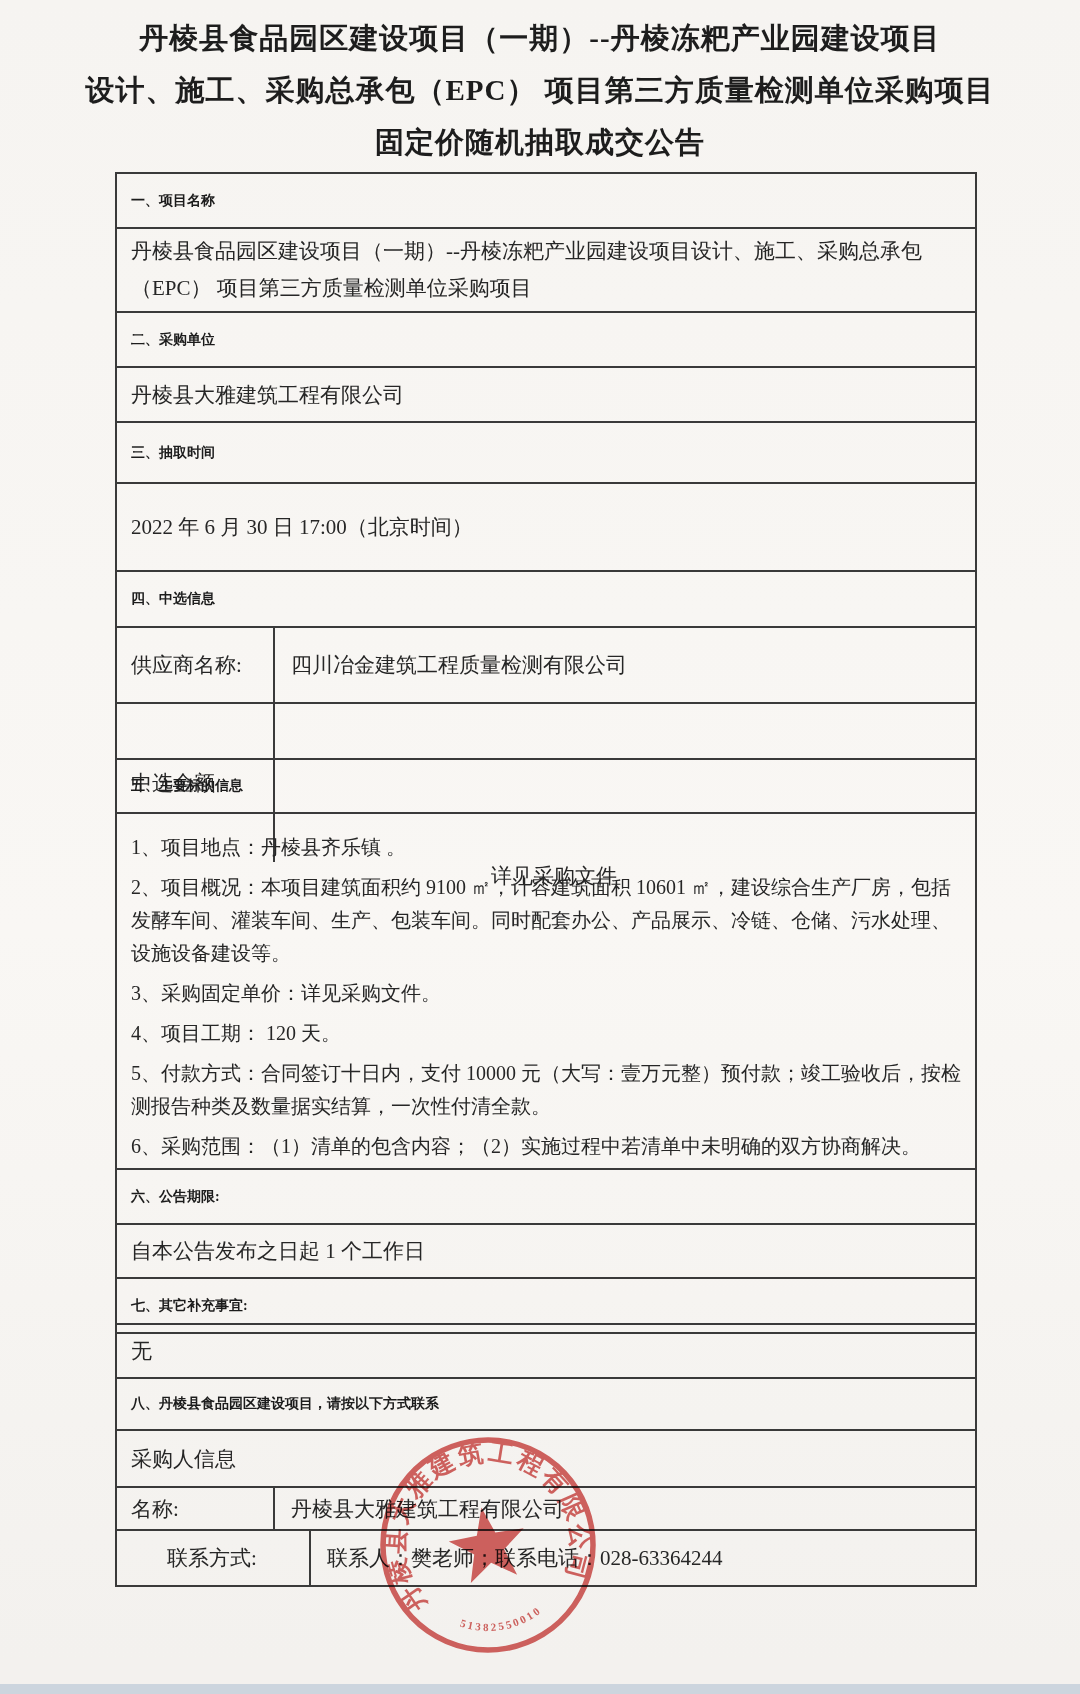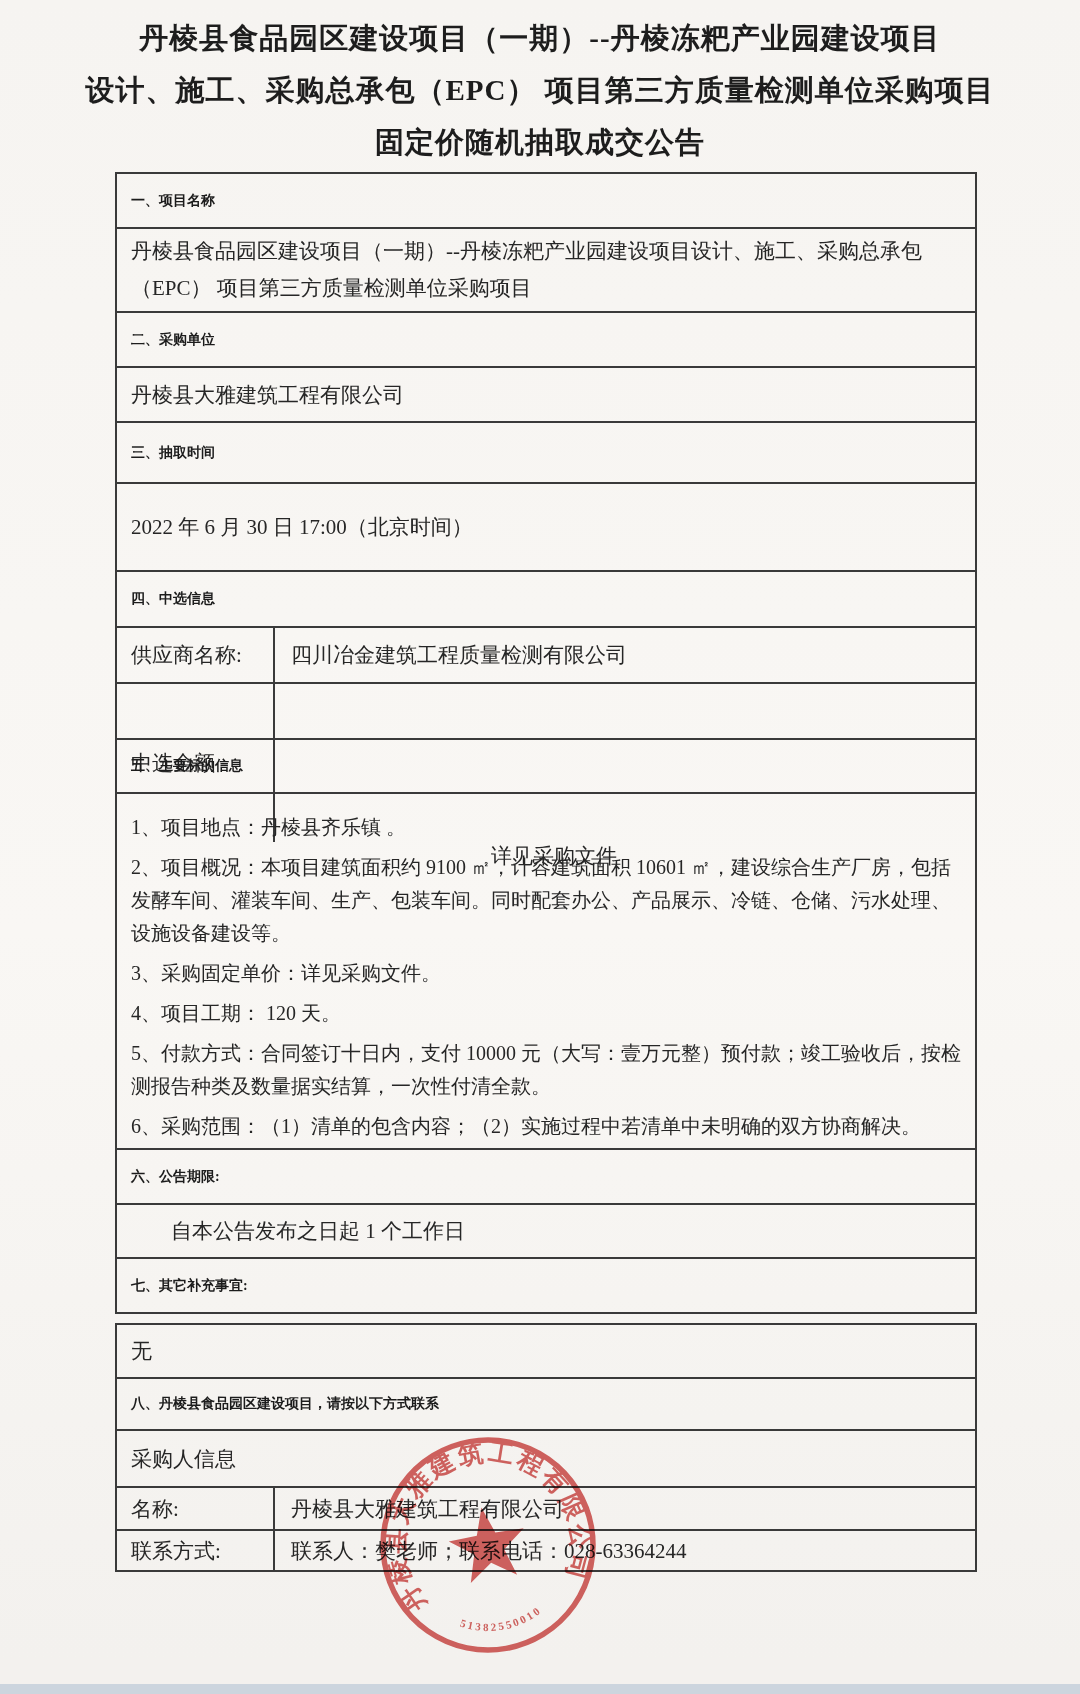--- a/index.html
+++ b/index.html
@@ -40,29 +40,29 @@
     padding-left:14px;font-size:21px;
   }
   .cell-value{
     flex:1;display:flex;align-items:center;
     padding-left:16px;font-size:21px;
   }
   
   .r-s1h{height:55px;}  .r-s1c{height:84px;}
   .r-s2h{height:55px;}  .r-s2c{height:55px;}
   .r-s3h{height:61px;}  .r-s3c{height:88px;}
-  .r-s4h{height:56px;}  .r-s4a{height:56px;} .r-s4b{height:56px;flex-direction:column;}
+  .r-s4h{height:56px;}  .r-s4a{height:76px;} .r-s4b{height:56px;flex-direction:column;}
   .r-s5h{height:54px;}
   .r-s5c{height:356px;display:block;padding:10px 14px 6px 14px;}
   .r-s5c p{margin:7px 0;font-size:20px;line-height:33px;}
-  .r-s6h{height:55px;}  .r-s6c{height:54px;padding-left:40px;}
+  .r-s6h{height:55px;}  .r-s6c{height:54px;}
   .r-s7h{height:53px;border-bottom:none;}
   .r-s7c{height:54px;}
   .r-s8h{height:52px;}  .r-s8s{height:57px;}
-  .r-s8a{height:43px;}  .r-s8b{height:39px;}
+  .r-s8a{height:43px;}  .r-s8b{height:54px;margin-left:36px;}
   .wrapline{line-height:37px;padding-top:2px;}
   
   .stamp{
     position:absolute;left:373px;top:1430px;width:230px;height:230px;
     transform:rotate(-10deg);
     mix-blend-mode:multiply;opacity:.85;pointer-events:none;
   }
   .stamp text{font-family:"Liberation Serif","DejaVu Serif",serif;font-weight:bold;}
   
   .bottom-strip{

